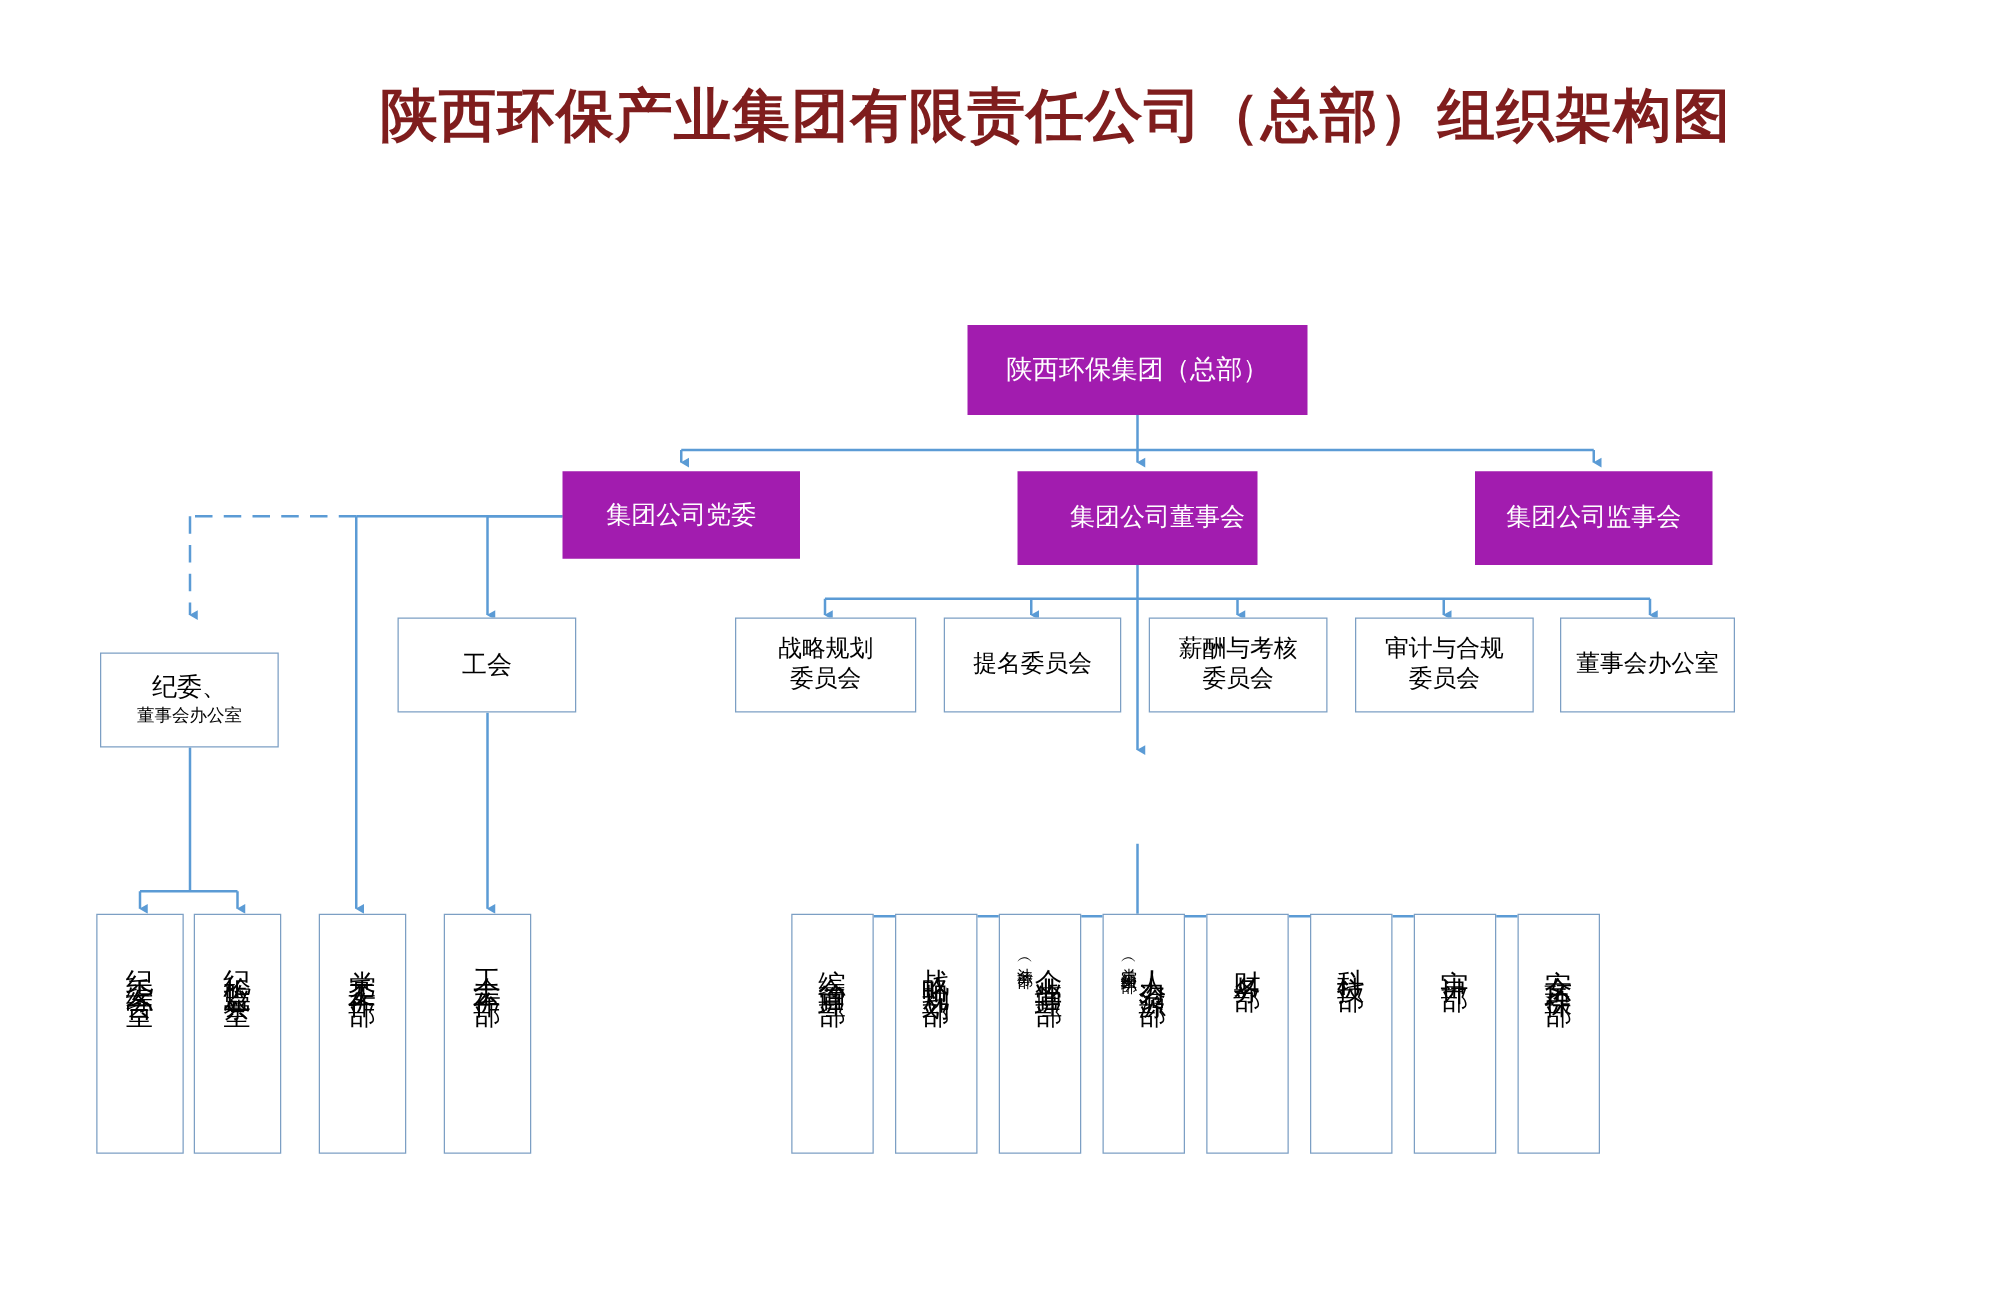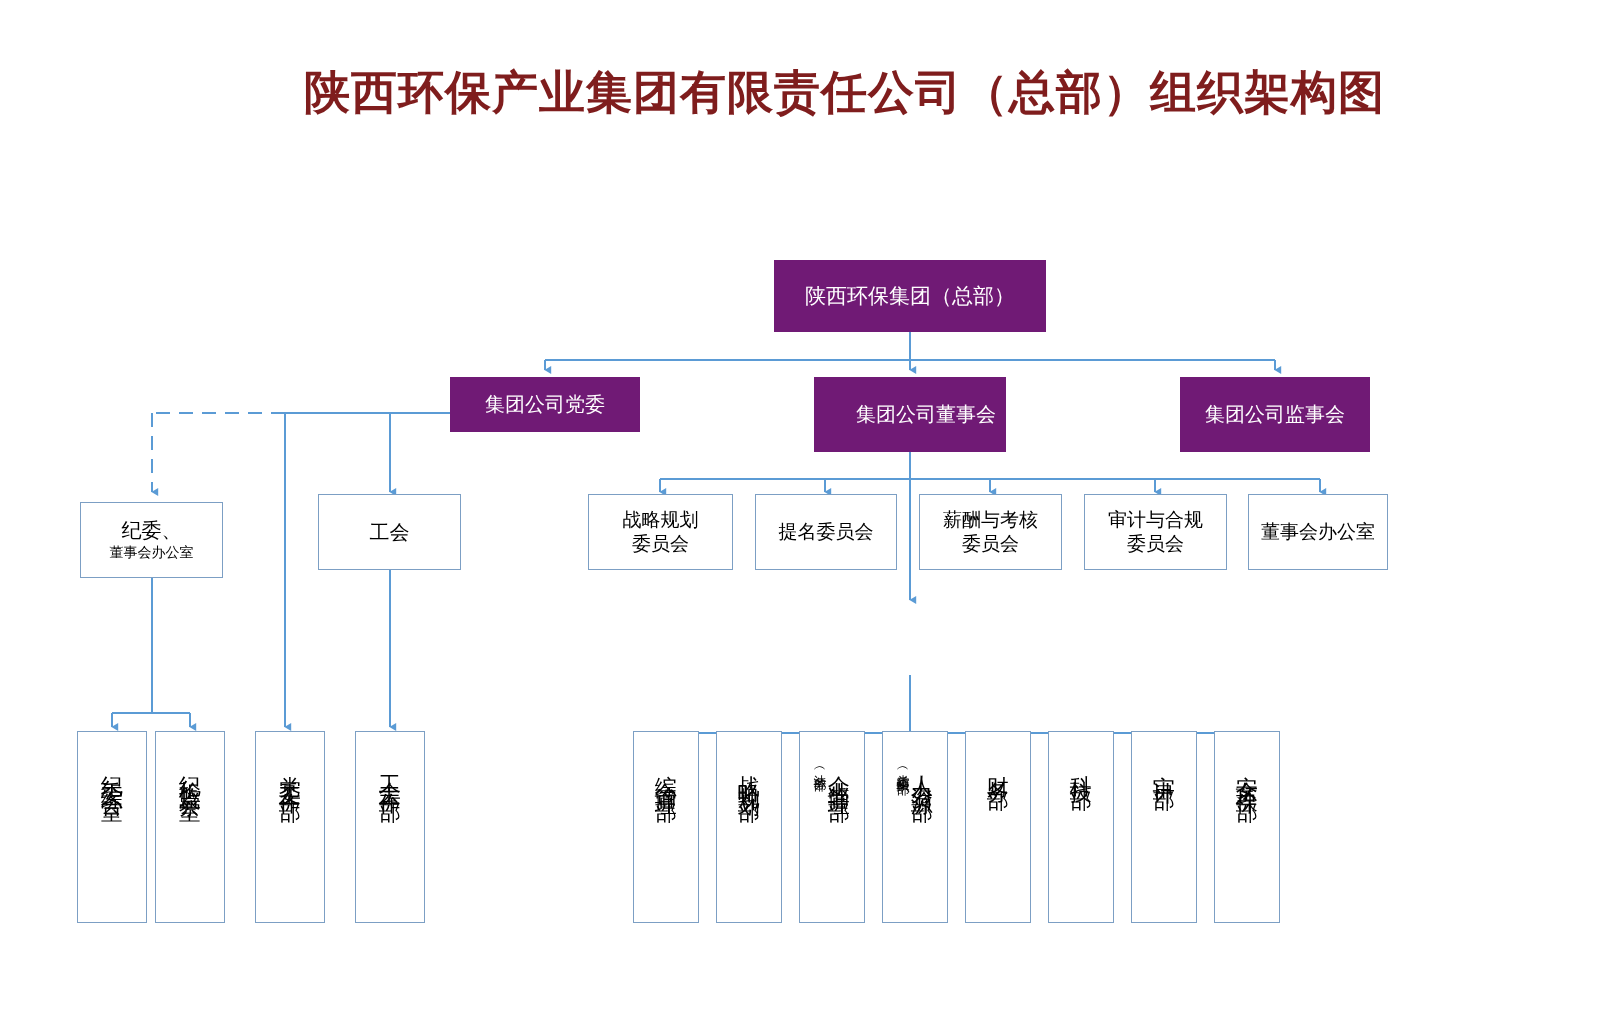--- a/index.html
+++ b/index.html
@@ -10,21 +10,21 @@
     overflow:hidden;
     position:relative;
   }
   #chart-root{position:absolute;left:0;top:0;width:1599px;height:1034px;}
 
   svg#connectors{position:absolute;left:0;top:0;width:1599px;height:1034px;pointer-events:none;}
 
   .node{position:absolute;box-sizing:border-box;display:flex;align-items:center;justify-content:center;text-align:center;}
 
   .node.filled{
-    background:#701a75;
+    background:#a21caf;
     color:#ffffff;
     border:none;
   }
   .node.outline{
     background:#ffffff;
     color:#000000;
     border:1px solid #7C9FC4;
   }
 
   .title{
@@ -128,31 +128,31 @@
       <path d="M1081,733 L1081,747" marker-end="url(#arw)"></path>
       <path d="M1164,733 L1164,747" marker-end="url(#arw)"></path>
       <path d="M1247,733 L1247,747" marker-end="url(#arw)"></path>
     </g>
   </svg>
 
   <div class="node filled" style="left:774px;top:260px;width:272px;height:72px;font-size:21px;">
     <span class="lbl">陕西环保集团（总部）</span>
   </div>
 
-  <div class="node filled" style="left:450px;top:377px;width:190px;height:55px;font-size:20px;">
+  <div class="node filled" style="left:450px;top:377px;width:190px;height:70px;font-size:20px;">
     <span class="lbl">集团公司党委</span>
   </div>
   <div class="node filled" style="left:814px;top:377px;width:192px;height:75px;font-size:20px;padding-left:32px;">
     <span class="lbl">集团公司董事会</span>
   </div>
   <div class="node filled" style="left:1180px;top:377px;width:190px;height:75px;font-size:20px;">
     <span class="lbl">集团公司监事会</span>
   </div>
 
-  <div class="node outline" style="left:80px;top:502px;width:143px;height:76px;flex-direction:column;justify-content:center;">
+  <div class="node outline" style="left:80px;top:522px;width:143px;height:76px;flex-direction:column;justify-content:center;">
     <span class="lbl" style="font-size:20px;">纪委、</span>
     <span class="lbl-sm">董事会办公室</span>
   </div>
   <div class="node outline" style="left:318px;top:494px;width:143px;height:76px;font-size:20px;">
     <span class="lbl">工会</span>
   </div>
 
   <div class="node outline" style="left:588px;top:494px;width:145px;height:76px;flex-direction:column;font-size:19px;">
     <span class="lbl">战略规划</span>
     <span class="lbl">委员会</span>

